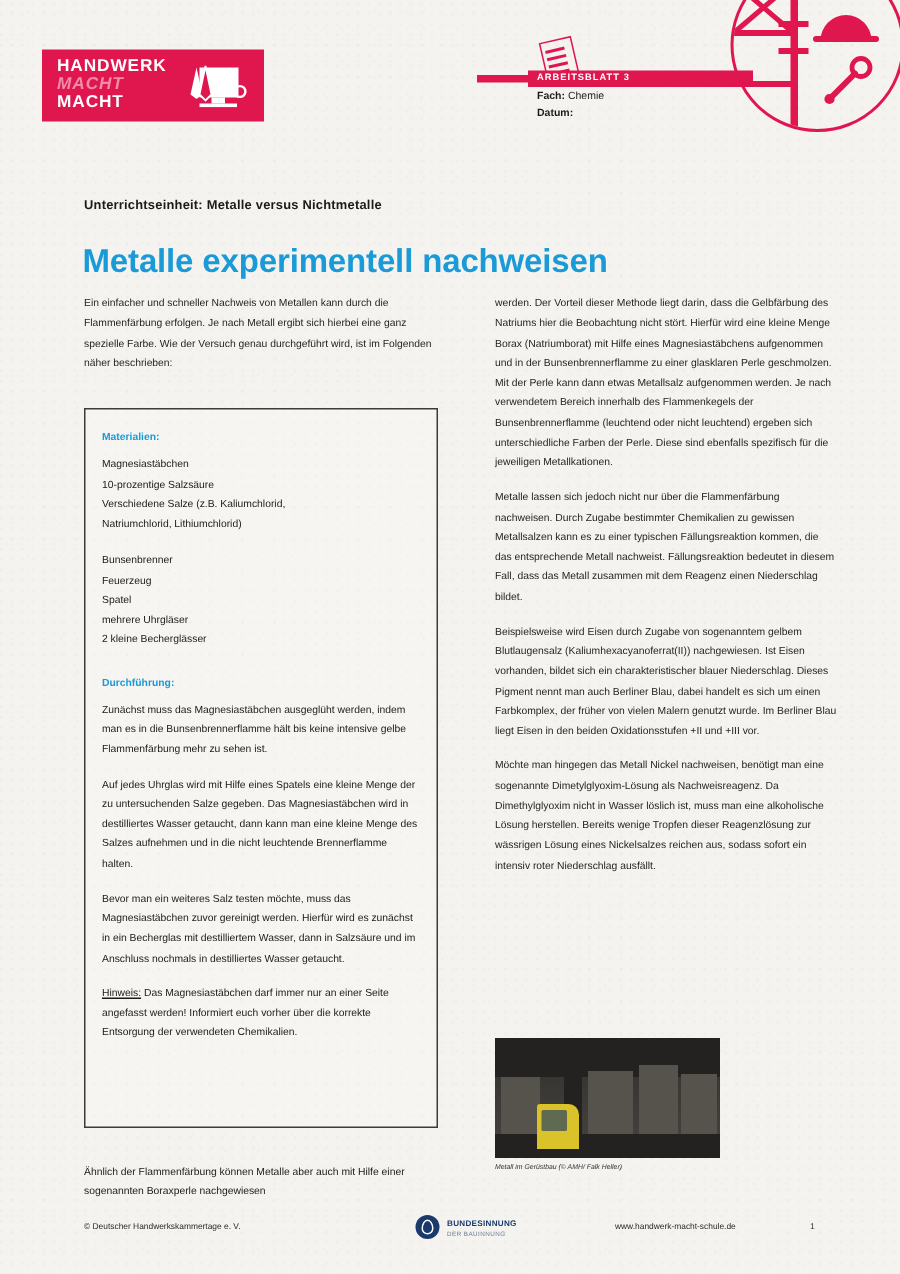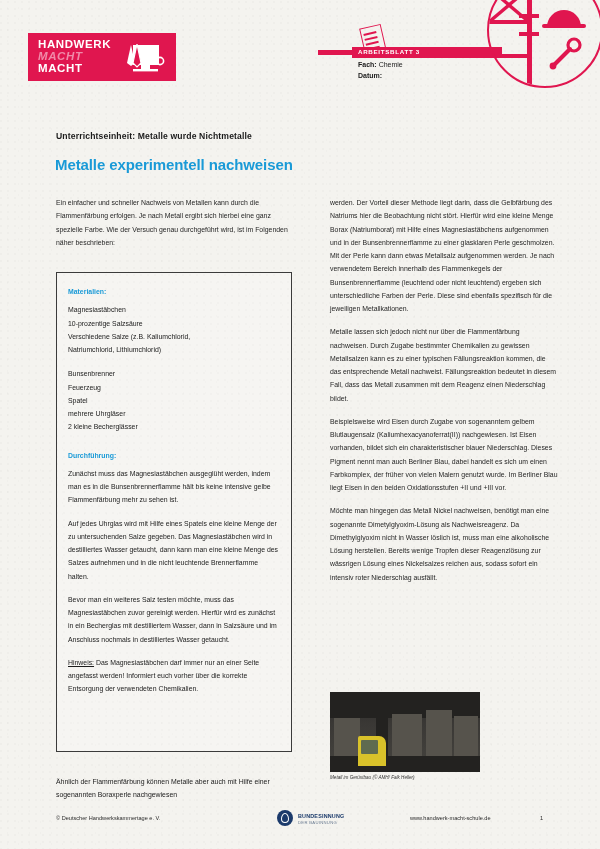--- a/index.html
+++ b/index.html
@@ -79,21 +79,21 @@
   }
   .scaffold{position:absolute;left:0;top:0;width:112px;height:112px;}
 
   
   .subtitle{
     position:absolute;left:56px;top:131px;
     font-size:8.6px;font-weight:bold;letter-spacing:0.15px;color:#1b1b1b;
   }
   .title{
     position:absolute;left:55px;top:146px;
-    font-size:15px;font-weight:bold;color:#1a9ad7;letter-spacing:-0.1px;
+    font-size:22px;font-weight:bold;color:#1a9ad7;letter-spacing:-0.1px;
   }
 
   
   .col{position:absolute;width:238px;font-size:6.9px;line-height:1.92;color:#1f1f1f;text-align:left;}
   .col.left{left:56px;top:196px;}
   .col.right{left:330px;top:196px;width:228px;}
   .col p{margin:0 0 10px 0;}
 
   .box{
     position:absolute;left:56px;top:272px;width:236px;height:480px;
@@ -210,21 +210,21 @@
       </svg>
       <div class="helmet"></div>
       <svg class="wrench" viewBox="0 0 36 36">
         <circle cx="27" cy="9" r="6" fill="none" stroke="#e0164f" stroke-width="3.2"></circle>
         <path d="M23 13 L7 29" stroke="#e0164f" stroke-width="4" stroke-linecap="round"></path>
         <circle cx="6" cy="30" r="3.4" fill="#e0164f"></circle>
       </svg>
     </div>
   </div>
 
-  <div class="subtitle">Unterrichtseinheit: Metalle wurde Nichtmetalle</div>
+  <div class="subtitle">Unterrichtseinheit: Metalle versus Nichtmetalle</div>
   <h1 class="title">Metalle experimentell nachweisen</h1>
 
   <div class="col left">
     <p>Ein einfacher und schneller Nachweis von Metallen kann durch die Flammenfärbung erfolgen. Je nach Metall ergibt sich hierbei eine ganz spezielle Farbe. Wie der Versuch genau durchgeführt wird, ist im Folgenden näher beschrieben:</p>
   </div>
 
   <div class="box">
     <h4>Materialien:</h4>
     <div>
       <p class="line">Magnesiastäbchen</p>

